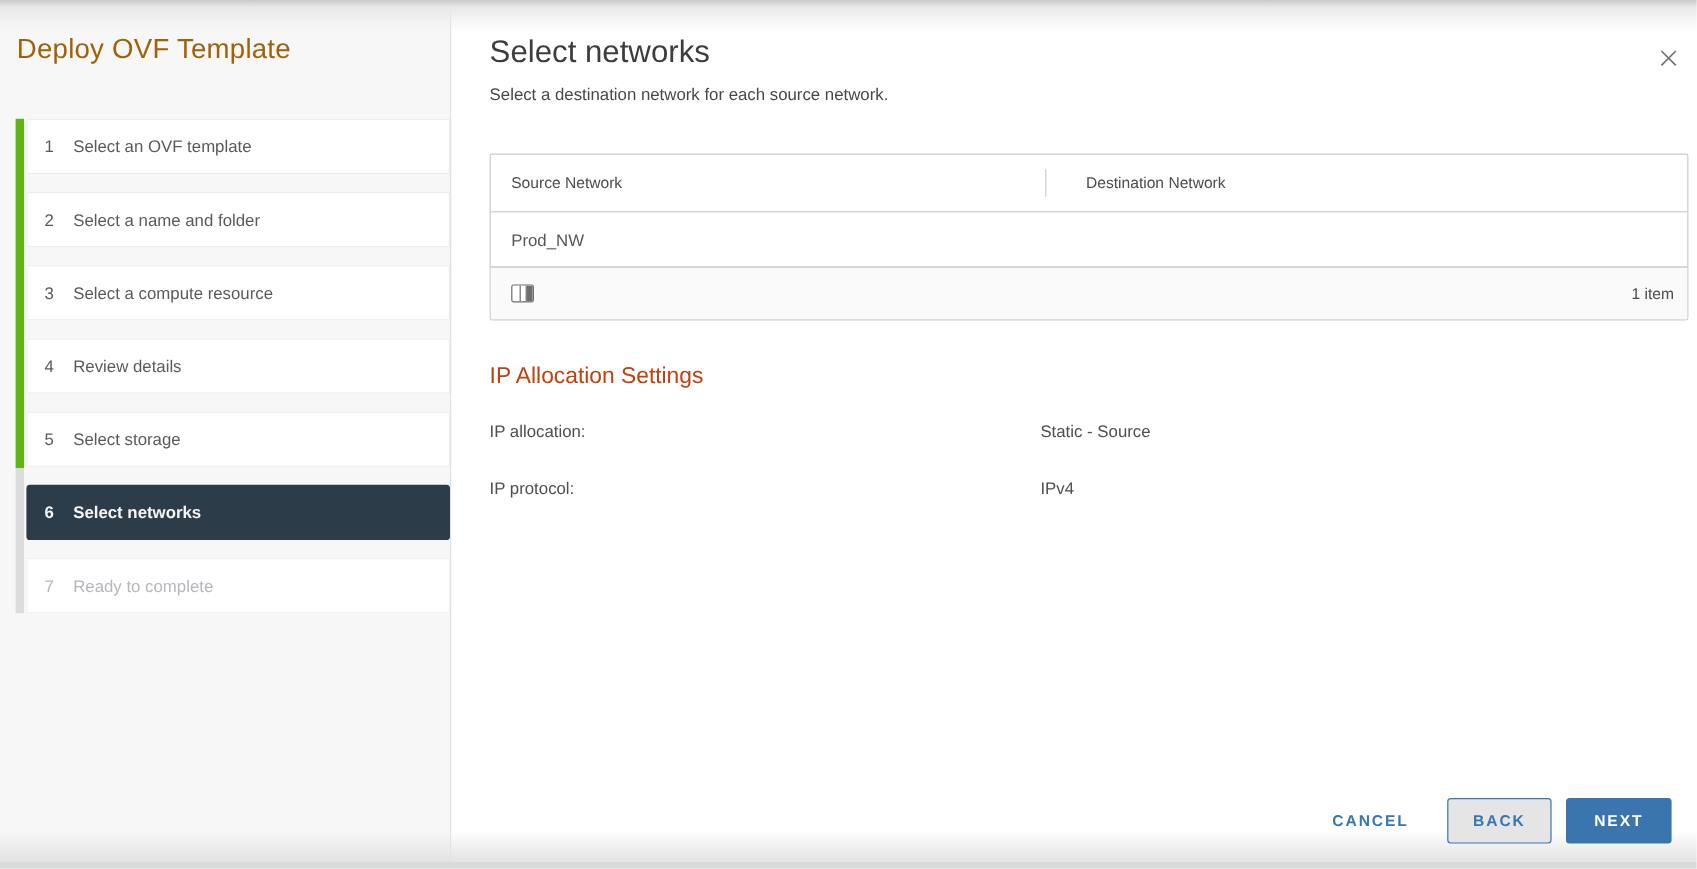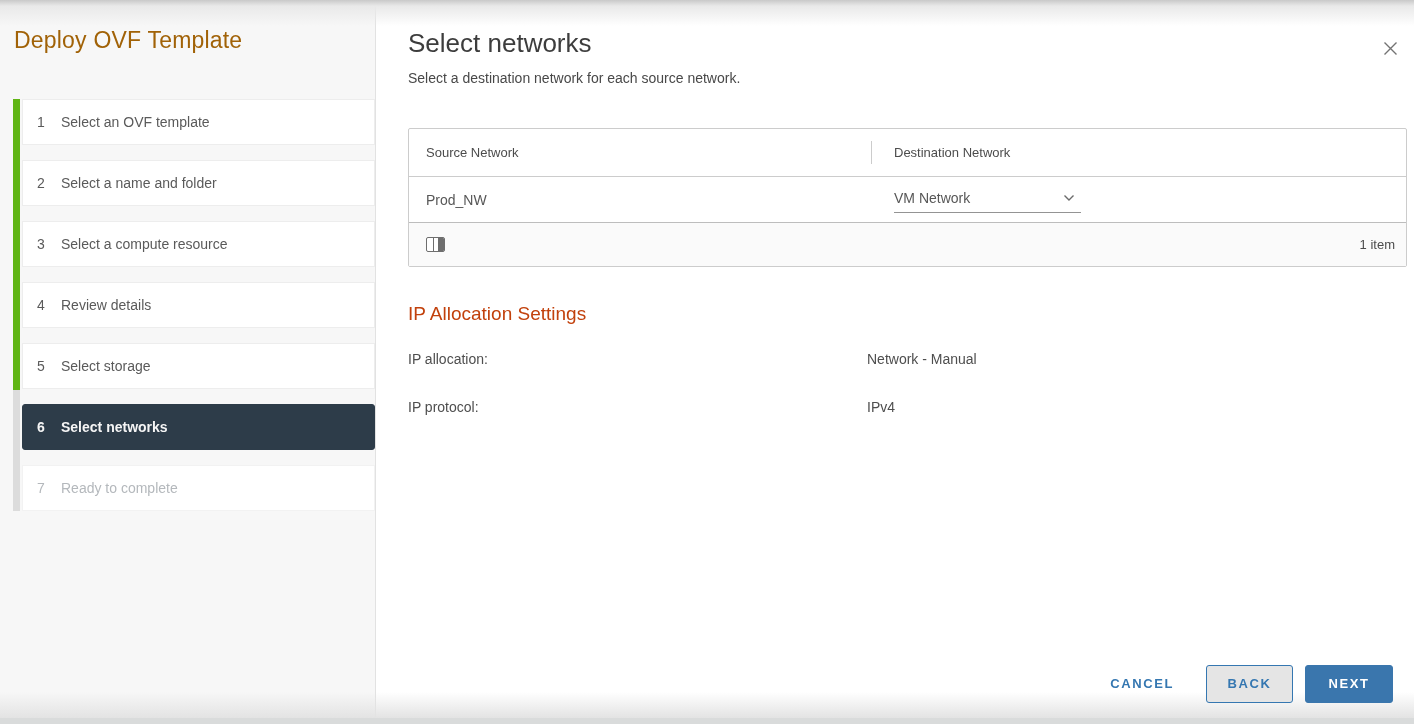--- a/index.html
+++ b/index.html
@@ -37,21 +37,21 @@
     display:flex;align-items:center;justify-content:center;background:transparent;border:none;padding:0;}
   .page-title{position:absolute;left:408px;top:28px;margin:0;font-size:26px;font-weight:400;color:#3d3d3d;}
   .page-subtitle{position:absolute;left:408px;top:70px;margin:0;font-size:14px;color:#484848;}
 
   .datagrid{position:absolute;left:408px;top:128px;width:999px;border:1px solid #ccc;border-radius:2px;
     box-sizing:border-box;background:#fff;z-index:2;}
   .dg-header{height:47px;border-bottom:1px solid #ccc;display:flex;align-items:center;position:relative;
     font-size:13px;font-weight:normal;color:#4c4c4c;}
   .dg-h1{width:462px;padding-left:17px;box-sizing:border-box;cursor:pointer;}
   .dg-coldiv{position:absolute;left:462px;top:12px;height:23px;width:1px;background:#ccc;}
-  .dg-h2{padding-left:23px;cursor:pointer;}
+  .dg-h2{padding-left:34px;cursor:pointer;}
   .dg-row{height:45px;display:flex;align-items:center;font-size:14px;color:#575757;}
   .dg-c1{width:462px;padding-left:17px;box-sizing:border-box;}
   .dg-c2{padding-left:23px;}
   .select{width:187px;box-sizing:border-box;display:flex;align-items:center;justify-content:space-between;
     border-bottom:1px solid #949494;padding:4px 6px 6px 0;cursor:pointer;color:#575757;}
   .dg-footer{height:43px;background:#fafafa;border-top:1px solid #bdbdbd;display:flex;align-items:center;
     justify-content:space-between;padding:0 11px 0 17px;font-size:13px;color:#4c4c4c;}
   .colicon{width:17px;height:13px;border:1px solid #6e6e6e;border-radius:2px;display:flex;overflow:hidden;
     background:#fff;cursor:pointer;}
   .colicon .pa{flex:5;border-right:1px solid #6e6e6e;}
@@ -123,42 +123,34 @@
     <p class="page-subtitle">Select a destination network for each source network.</p>
 
     <div class="datagrid">
       <div class="dg-header">
         <div class="dg-h1">Source Network</div>
         <div class="dg-coldiv"></div>
         <div class="dg-h2">Destination Network</div>
       </div>
       <div class="dg-row">
         <div class="dg-c1">Prod_NW</div>
-        <div class="dg-c2">
-          <div class="select">
-            <span>VM Network</span>
-            <svg width="12" height="8" viewBox="0 0 12 8">
-              <path d="M1.5 1.5 L6 6 L10.5 1.5" fill="none" stroke="#6b6b6b" stroke-width="1.4"></path>
-            </svg>
-          </div>
-        </div>
       </div>
       <div class="dg-footer">
         <div class="colicon">
           <div class="pa"></div>
             <div class="pb"></div>
             <div class="pc"></div>
         </div>
         <span>1 item</span>
       </div>
     </div>
 
     <h3 class="ip-heading">IP Allocation Settings</h3>
     <span class="ip-label ipr1">IP allocation:</span>
-    <span class="ip-value ipr1">Network - Manual</span>
+    <span class="ip-value ipr1">Static - Source</span>
     <span class="ip-label ipr2">IP protocol:</span>
     <span class="ip-value ipr2">IPv4</span>
 
     <div class="btnbar">
       <button class="btn-link">CANCEL</button>
       <button class="btn-outline">BACK</button>
       <button class="btn-solid">NEXT</button>
     </div>
   </main>
 

